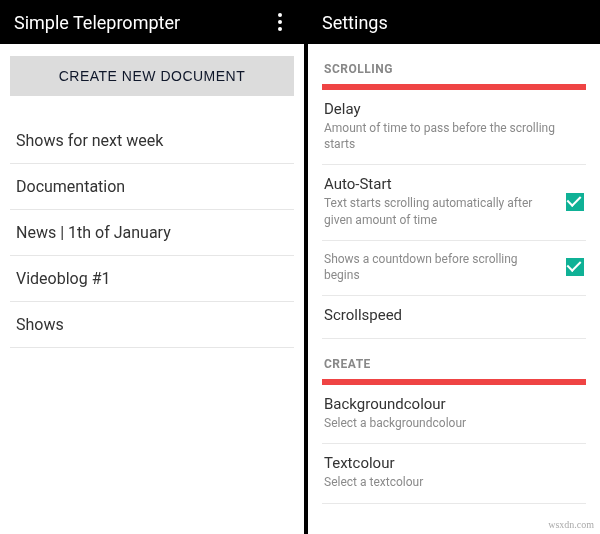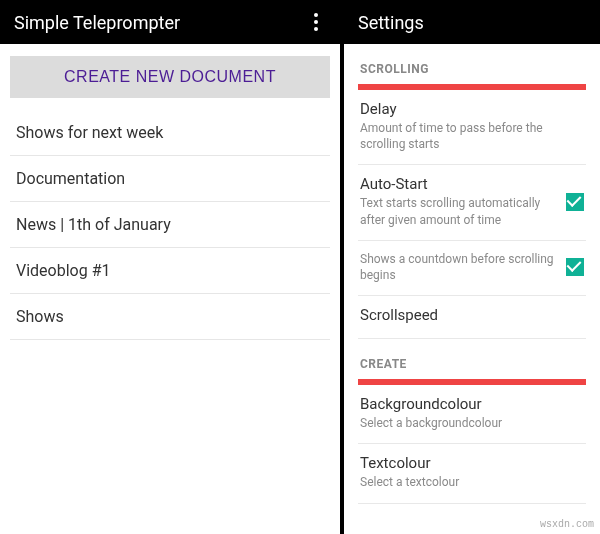--- a/index.html
+++ b/index.html
@@ -12,21 +12,21 @@
       overflow: hidden;
       position: relative;
     }
     .pane {
       height: 100%;
       overflow: hidden;
       display: flex;
       flex-direction: column;
     }
     .pane-left {
-      width: 344px;
+      width: 308px;
       border-right: 4px solid #000;
     }
     .pane-right {
       flex: 1;
     }
     .action-bar {
       background: #000;
       color: #fff;
       height: 44px;
       display: flex;
@@ -55,26 +55,26 @@
       border-radius: 50%;
     }
     .left-content {
       padding: 12px 10px 0 10px;
     }
     .create-btn {
       width: 100%;
       background: #dcdcdc;
       border: none;
       padding: 12px 0;
-      font-size: 16px;
+      font-size: 14px;
       letter-spacing: 0.5px;
-      color: #4c1d95;
+      color: #0f172a;
       font-weight: 500;
       cursor: pointer;
-      margin-bottom: 12px;
+      margin-bottom: 22px;
     }
     .doc-list { }
     .doc-item {
       padding: 13px 6px;
       font-size: 16px;
       color: #333;
       border-bottom: 1px solid #e6e6e6;
       cursor: pointer;
     }
     .right-content {
@@ -127,21 +127,21 @@
       border: solid #fff;
       border-width: 0 2.5px 2.5px 0;
       transform: rotate(45deg);
     }
     .watermark {
       position: absolute;
       bottom: 4px;
       right: 6px;
       font-size: 10px;
       color: #aaa;
-      font-family: Liberation Mono, monospace;
+      font-family: Liberation Serif, serif;
     }
   </style>
 </head>
 <body>
 
 <div class="pane pane-left">
   <div class="action-bar">
     <div class="action-title">Simple Teleprompter</div>
     <div class="overflow-icon">
       <span></span>

